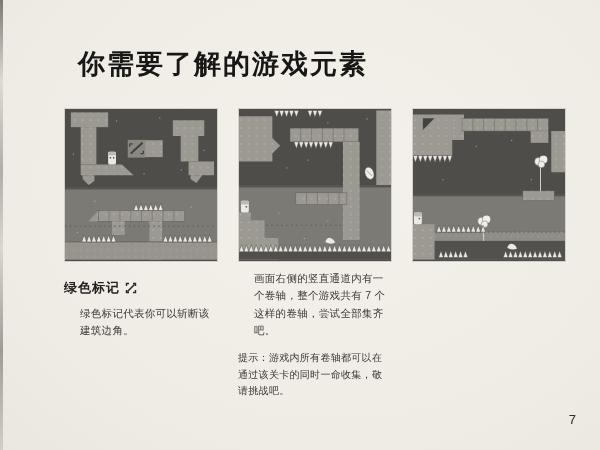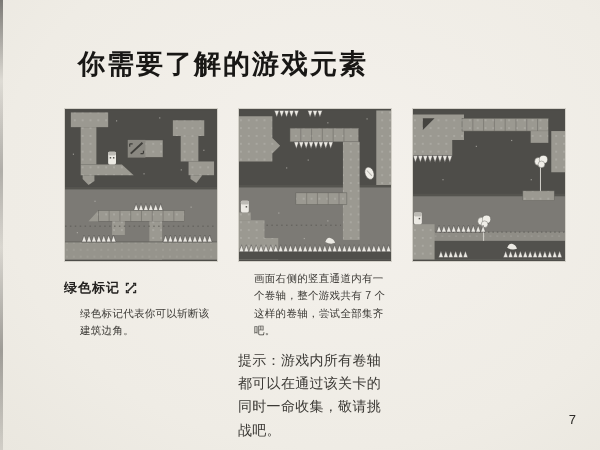--- a/index.html
+++ b/index.html
@@ -30,21 +30,21 @@
   .shot{
     width:152px;height:152px;display:block;
     border:1px solid #d3d0c8;background:#4e4d49;
   }
   .caption-head{
     margin:17px 0 0 0;font-size:13px;font-weight:700;color:#242220;
     letter-spacing:1px;display:flex;align-items:center;gap:5px;
   }
   .caption-head .mk{flex:0 0 auto;display:inline-block;}
   .caption-body{margin:8px 0 0 16px;font-size:10.5px;line-height:1.65;color:#3b3935;letter-spacing:.3px;}
-  .caption-tip{margin:11px 0 0 0;font-size:14px;line-height:1.65;color:#3b3935;letter-spacing:.3px;font-family:Liberation Mono, monospace;}
+  .caption-tip{margin:11px 0 0 0;font-size:10px;line-height:1.65;color:#3b3935;letter-spacing:.3px;}
   .page-number{
     position:absolute;right:24px;top:412px;font-size:13px;color:#2e2c29;
   }
 </style>
 </head>
 <body>
 
 <div class="scan-edge"></div>
 
 <h1 class="page-title">你需要了解的游戏元素</h1>

